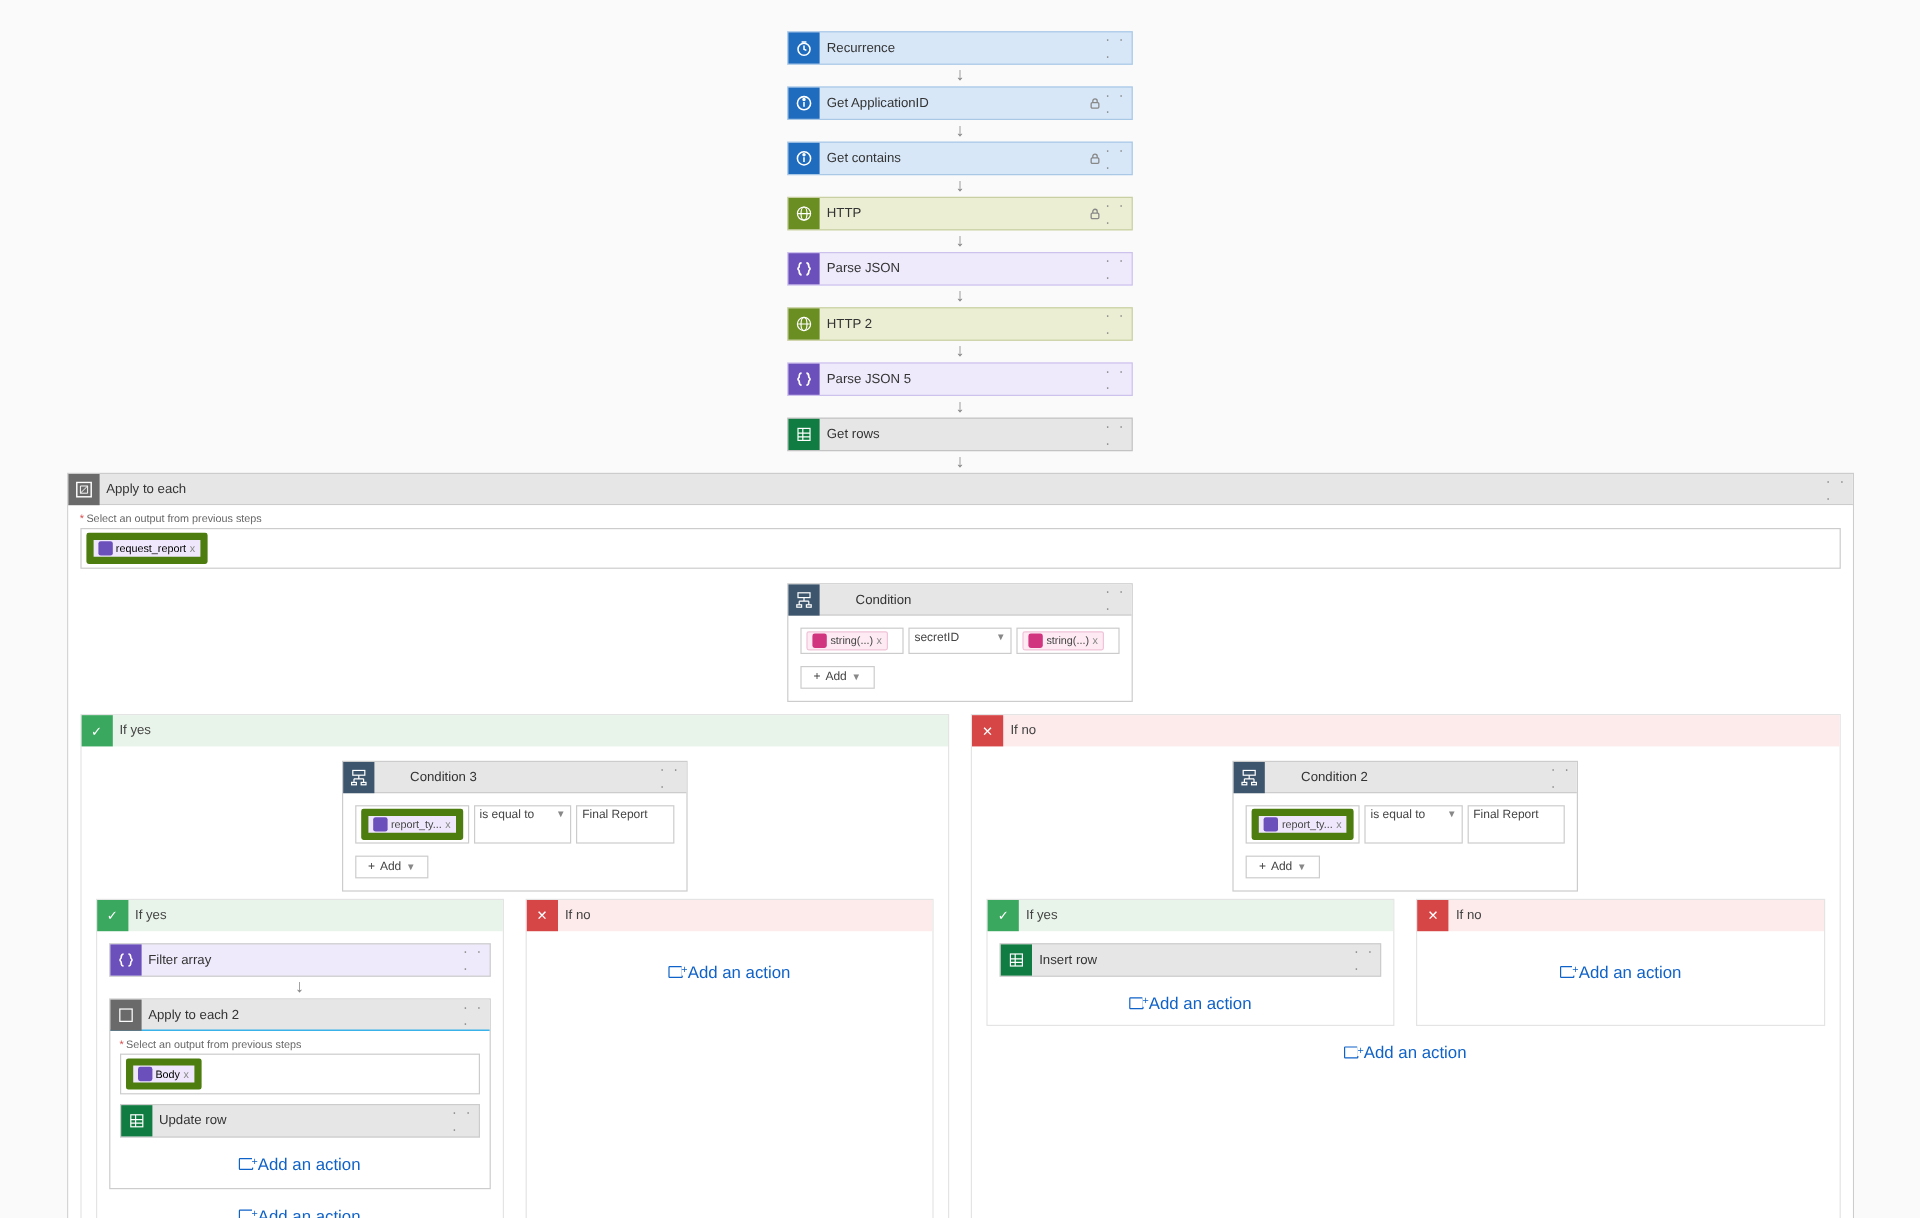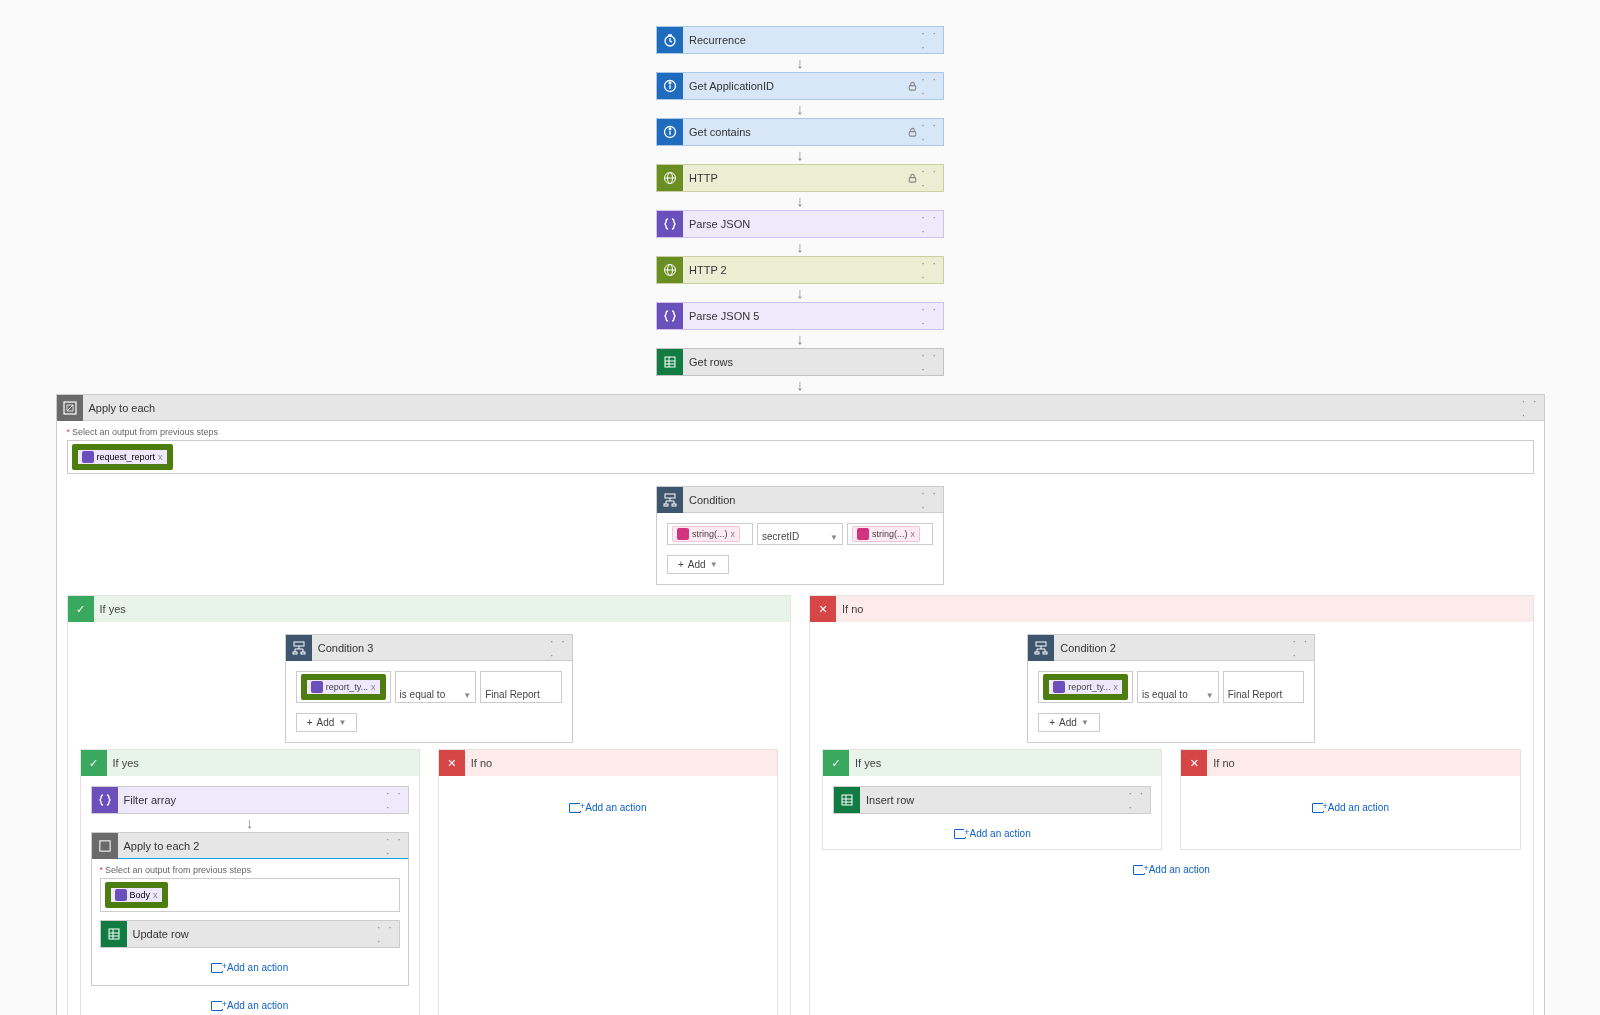--- a/index.html
+++ b/index.html
@@ -32,42 +32,42 @@
 .section-label { font-size: 9px; color: #666; margin-bottom: 3px; }
 .output-sel { border: 1px solid #ccc; padding: 3px 4px; display: flex; gap: 4px; }
 .token { background: #efe7fb; border: 6px solid #4d7c0f; border-radius: 2px; padding: 1px 4px; font-size: 9px; display: inline-flex; align-items: center; gap: 3px; }
 .token .tkn-ico { width: 12px; height: 12px; background: #6b4fbb; border-radius: 2px; display: inline-block; }
 .token-fx { background: #fdeaf2; border: 1px solid #f0c3d7; }
 .token-fx .tkn-ico { background: #d1357f; }
 .token .x { font-size: 9px; color: #888; cursor: pointer; }
 
 
 .cond-card { width: 288px; margin: 12px auto 0 auto; border: 1px solid #ccc; background: #fff; }
-.cond-card .wide-hdr { background: #e7e6e6; }
+.cond-card .wide-hdr { background: #e7e6e6; gap: 24px; }
 .cond-body { padding: 10px; }
 .cond-row { display: flex; gap: 4px; margin-bottom: 10px; }
-.cond-row .cell { border: 1px solid #ccc; padding: 2px 4px; flex: 1; display: flex; align-items: flex-end; min-height: 20px; font-size: 10px; color: #444; background: #fff; }
+.cond-row .cell { border: 1px solid #ccc; padding: 2px 4px; flex: 1; display: flex; align-items: flex-start; min-height: 20px; font-size: 10px; color: #444; background: #fff; }
 .cond-row .cell.drop { justify-content: space-between; }
 .chev { font-size: 8px; color: #888; }
 .add-btn { border: 1px solid #ccc; background: #fff; padding: 3px 10px; font-size: 10px; color: #444; display: inline-flex; align-items: center; gap: 4px; cursor: pointer; }
 
 
 .branches { display: grid; grid-template-columns: 1fr 1fr; gap: 18px; margin-top: 6px; }
 .branch-top { display: flex; gap: 18px; margin-top: 6px; }
 .branch-col { flex: 1; }
 .branch-box { border: 1px solid #e4e4e4; background: #fff; }
 .branch-hdr { height: 26px; display: flex; align-items: center; font-size: 11px; color: #444; }
 .yes-hdr { background: #e8f3e9; }
 .yes-hdr .hdr-ico { background: #3aa85f; }
 .no-hdr { background: #fdeaea; }
 .no-hdr .hdr-ico { background: #d74646; }
 .hdr-ico { width: 26px; height: 26px; display: flex; align-items: center; justify-content: center; color: #fff; margin-right: 6px; }
 .branch-inner { padding: 12px; }
 
-.action-link { text-align: right; color: #0f62c7; font-size: 10px; margin-top: 14px; cursor: pointer; display: flex; align-items: center; justify-content: center; gap: 4px; }
+.action-link { text-align: right; color: #0f62c7; font-size: 14px; margin-top: 14px; cursor: pointer; display: flex; align-items: center; justify-content: center; gap: 4px; }
 .add-ico { display: inline-block; width: 12px; height: 10px; border: 1px solid #0f62c7; border-radius: 1px; position: relative; }
 .add-ico::after { content: "+"; position: absolute; right: -5px; top: -3px; font-size: 9px; color: #0f62c7; background: #fff; }
 
 .nested-card { width: 100%; border: 1px solid #ccc; }
 .nested-card .card-hdr { height: 26px; }
 .nested-card.purple { background: #eee9fb; }
 .nested-card.green { background: #e7e6e6; }
 
 .asterisk { color: #d74646; margin-right: 2px; }
 

